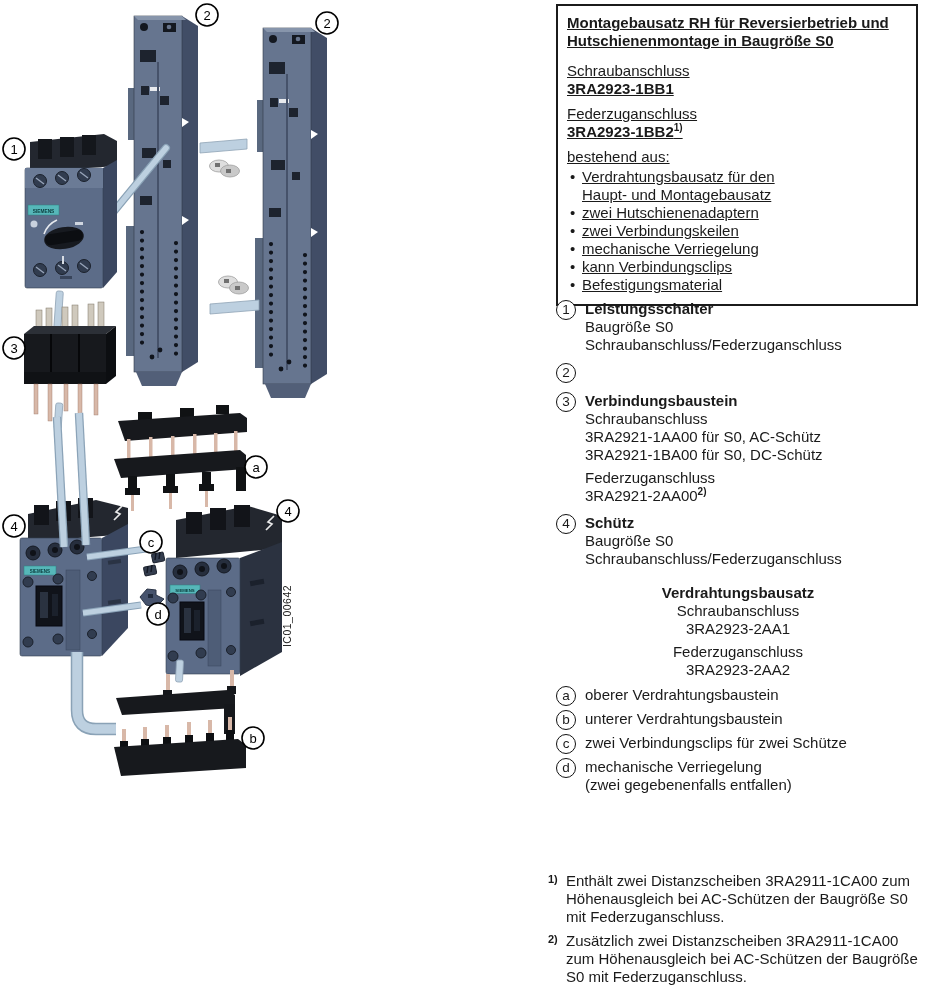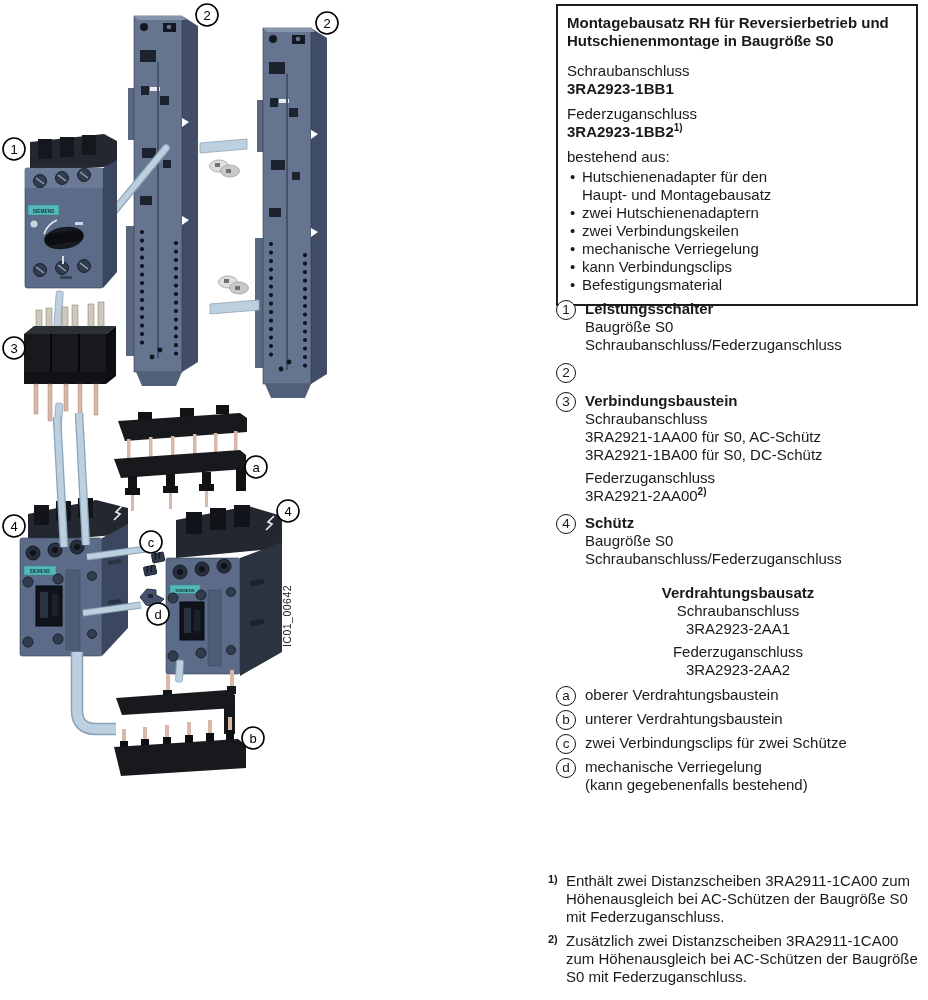--- a/index.html
+++ b/index.html
@@ -2,21 +2,21 @@
 <html><head>
 <meta charset="utf-8">
 <style>
   html,body{margin:0;padding:0;background:#ffffff;}
   #page{position:relative;width:928px;height:1000px;background:#fff;overflow:hidden;
         font-family:"Liberation Sans",sans-serif;color:#1a1a1a;}
   #figure-svg{position:absolute;left:0;top:0;}
   
   .right-col{position:absolute;left:556px;top:4px;width:364px;font-size:15px;line-height:18px;}
   .info-box{position:absolute;left:0;top:0;width:362px;box-sizing:border-box;
-            border:2px solid #1b1b1b;padding:8px 9px 10px 9px;min-height:290px;}
+            border:2px solid #1b1b1b;padding:8px 9px 10px 9px;min-height:290px;text-decoration:underline;}
   .box-title{font-weight:bold;margin-bottom:12px;}
   .pair{margin-top:7px;}
   .mlfb{font-weight:bold;}
   sup.fnref{font-size:10px;vertical-align:super;line-height:0;font-weight:bold;}
   .consists{margin-top:7px;}
   ul.bullets{margin:2px 0 0 0;padding:0 0 0 15px;list-style:none;}
   ul.bullets li{position:relative;}
   ul.bullets li::before{content:"\2022";position:absolute;left:-12px;top:0;}
   .legend{position:absolute;left:0;top:296px;width:364px;}
   .item{display:flex;margin-bottom:9px;}
@@ -365,21 +365,21 @@
         <div>Schraubanschluss</div>
         <div class="mlfb">3RA2923-1BB1</div>
       </div>
       <div class="pair">
         <div>Federzuganschluss</div>
         <div class="mlfb"><span>3RA2923-1BB2</span><sup class="fnref">1)</sup></div>
       </div>
       <div class="consists">bestehend aus:</div>
       <ul class="bullets">
         <li>
-          <div>Hutschienenadapter für den</div>
+          <div>Verdrahtungsbausatz für den</div>
           <div>Haupt- und Montagebausatz</div>
         </li>
         <li>zwei Hutschienenadaptern</li>
         <li>zwei Verbindungskeilen</li>
         <li>mechanische Verriegelung</li>
         <li>kann Verbindungsclips</li>
         <li>Befestigungsmaterial</li>
       </ul>
     </div>
 
@@ -439,21 +439,21 @@
           <div>unterer Verdrahtungsbaustein</div>
         </div>
         <div class="item">
           <span class="badge">c</span>
           <div>zwei Verbindungsclips für zwei Schütze</div>
         </div>
         <div class="item">
           <span class="badge">d</span>
           <div>
             <div>mechanische Verriegelung</div>
-            <div>(kann gegebenenfalls bestehend)</div>
+            <div>(zwei gegebenenfalls entfallen)</div>
           </div>
         </div>
       </div>
     </div>
 
     <div class="footnotes">
       <div class="fn">
         <span class="fn-marker">1)</span>
         <div class="fn-text">Enthält zwei Distanzscheiben 3RA2911-1CA00 zum Höhenausgleich bei AC-Schützen der Baugröße S0 mit Federzuganschluss.</div>
       </div>

